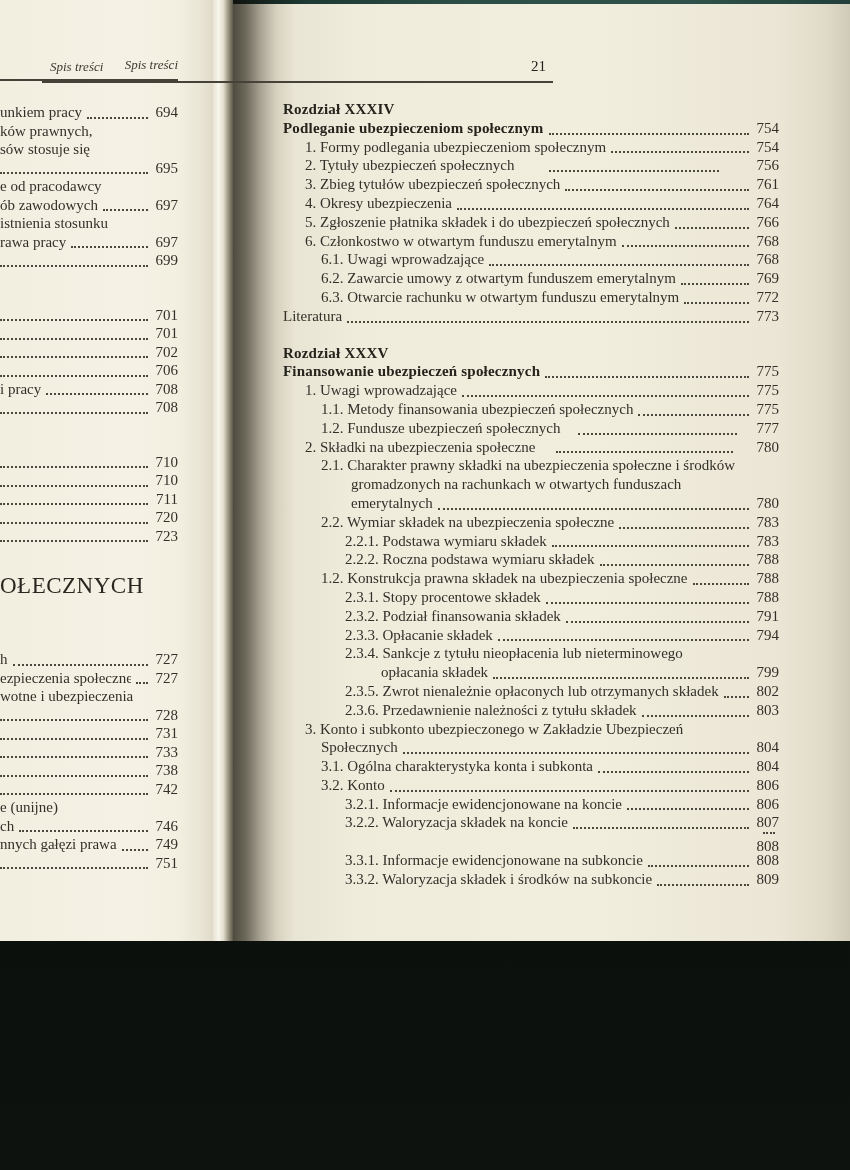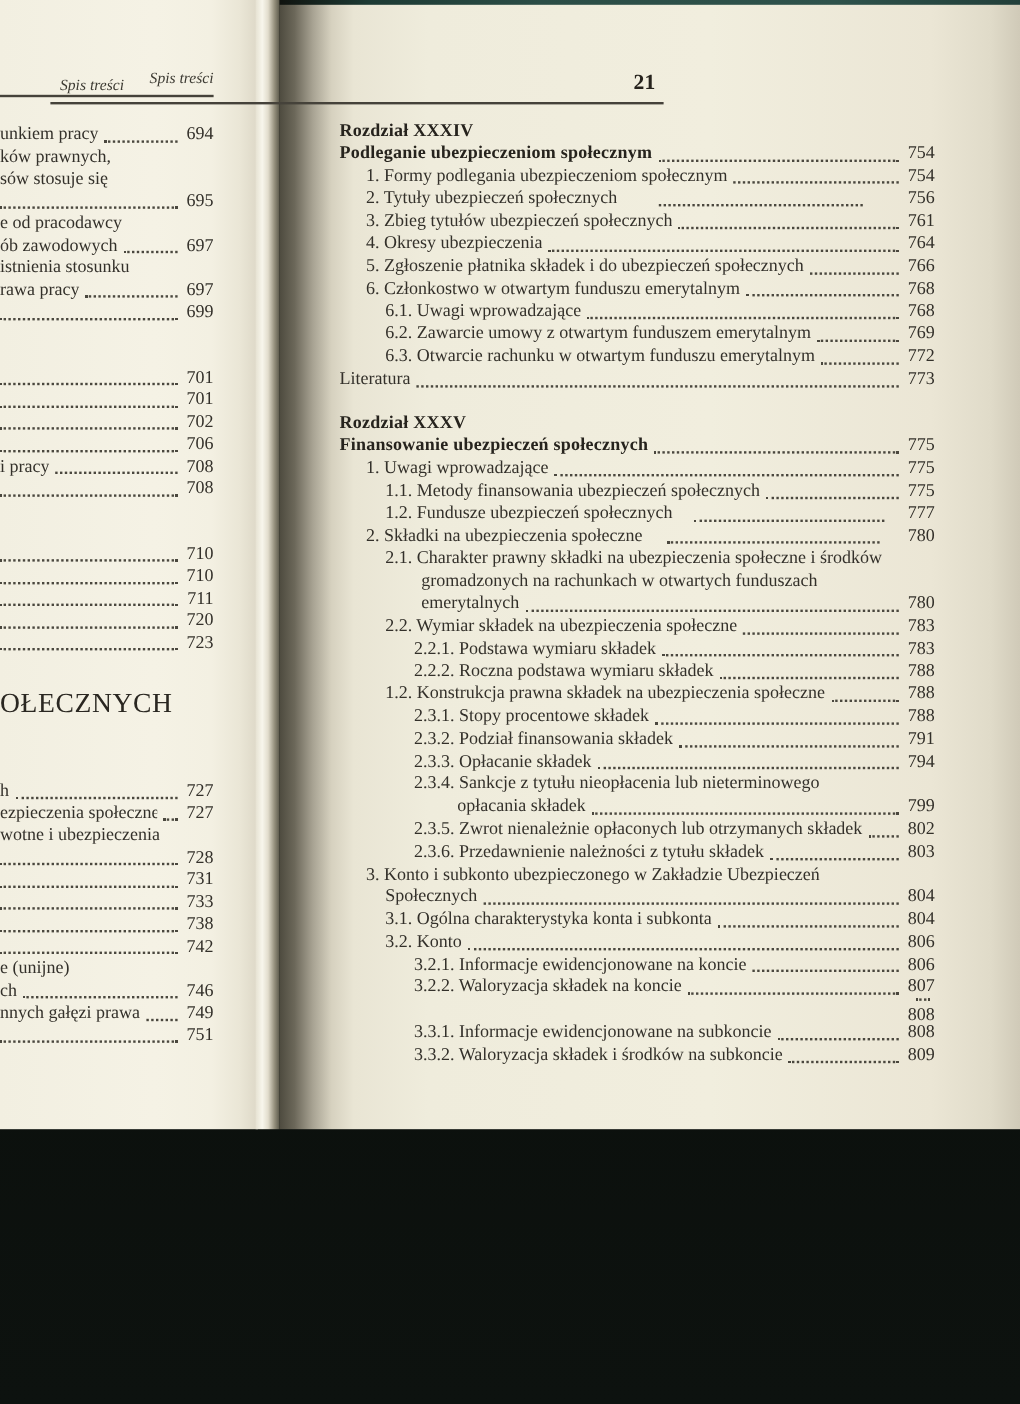--- a/index.html
+++ b/index.html
@@ -30,21 +30,21 @@
     position:absolute;left:0;top:57px;width:178px;
     border-bottom:2px solid #45423a;padding-bottom:6px;
     text-align:right;font-style:italic;font-size:13px;color:#3b3931;
   }
   .right-header{
     position:absolute;left:42px;top:58px;width:511px;
     border-bottom:2px solid #45423a;padding-bottom:6px;
     display:flex;justify-content:space-between;align-items:flex-end;
   }
   .rh-title{font-style:italic;font-size:13px;color:#3b3931;margin-left:8px;}
-  .rh-num{font-weight:bold;font-size:18px;color:#26231d;padding-right:7px;}
+  .rh-num{font-weight:normal;font-size:15px;color:#26231d;padding-right:7px;}
   
   .toc{position:absolute;box-sizing:border-box;color:#33302a;font-size:15px;}
   .toc-left{left:0;top:0;width:215px;height:941px;padding:103px 37px 0 0;}
   .toc-right{left:233px;top:0;width:617px;height:666px;padding:100px 71px 0 50px;}
   .row{display:flex;align-items:flex-end;white-space:nowrap;}
   .toc-left  .row{height:18.5px;line-height:18.5px;}
   .toc-right .row{height:18.8px;line-height:18.8px;}
   .row .txt{flex:0 1 auto;overflow:hidden;}
   .row.b .txt{font-weight:bold;color:#26231d;letter-spacing:0.2px;}
   .row.big-row{height:30px;line-height:30px;font-size:23px;font-weight:normal;

